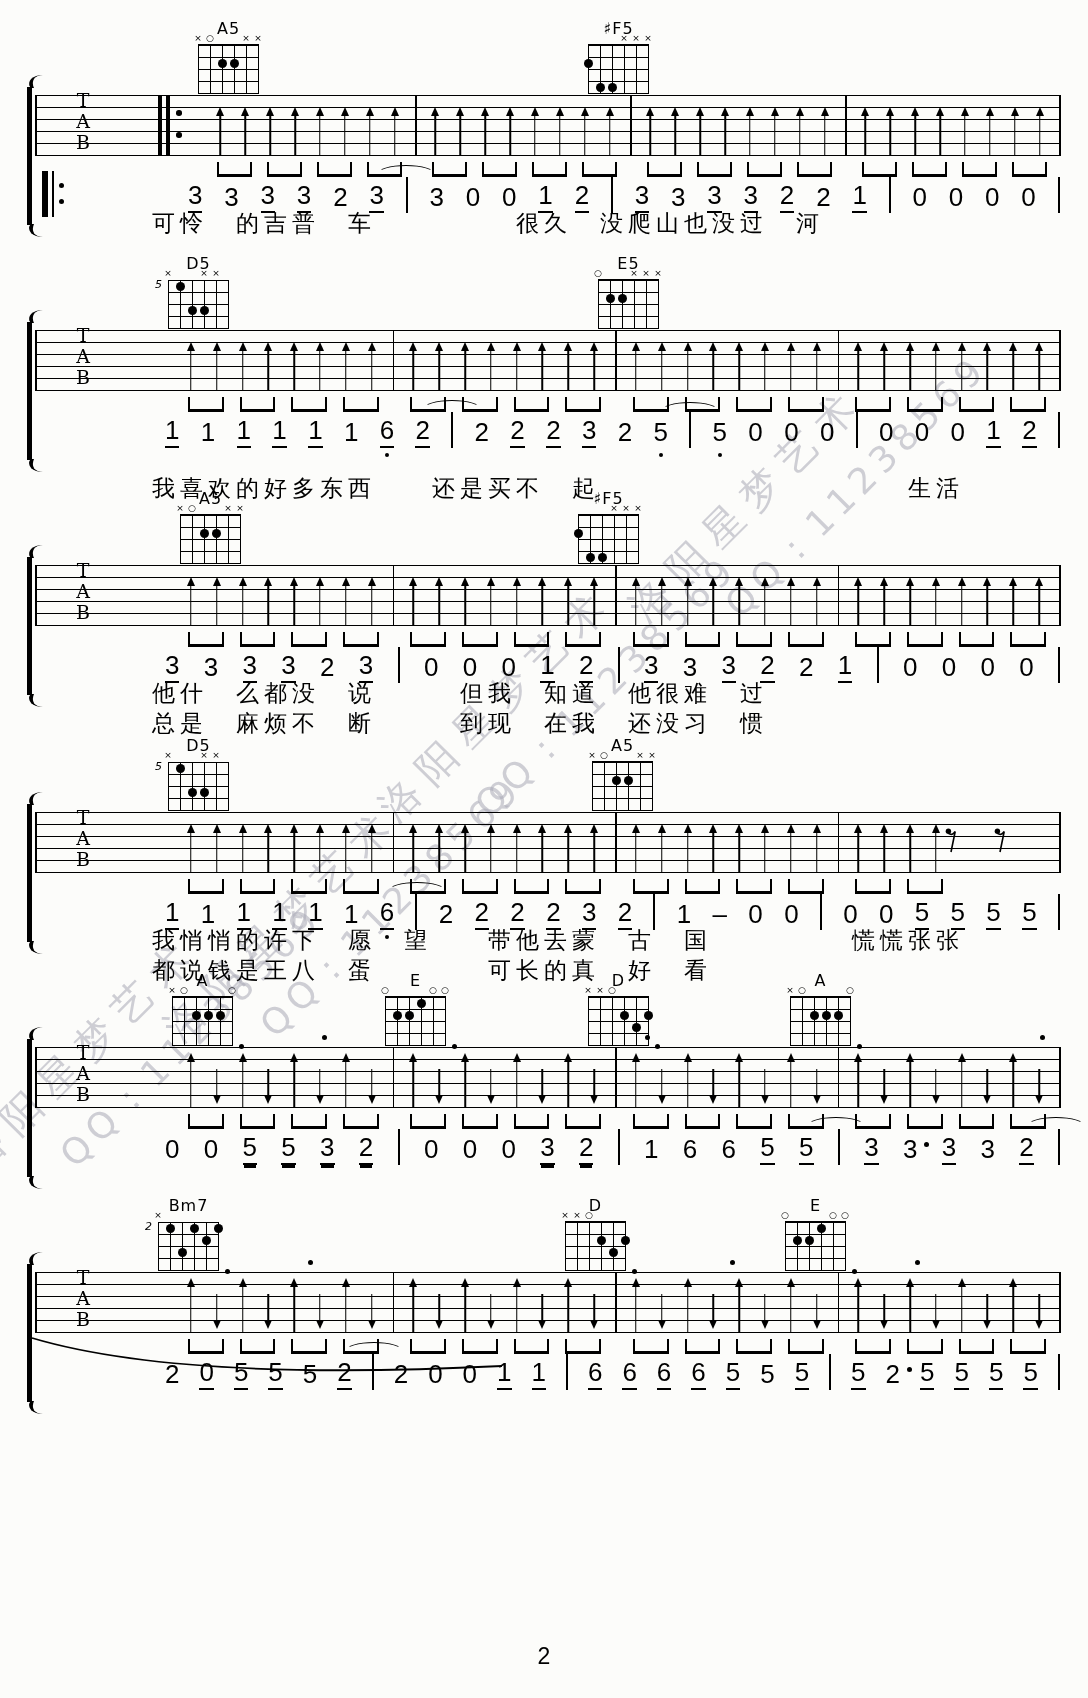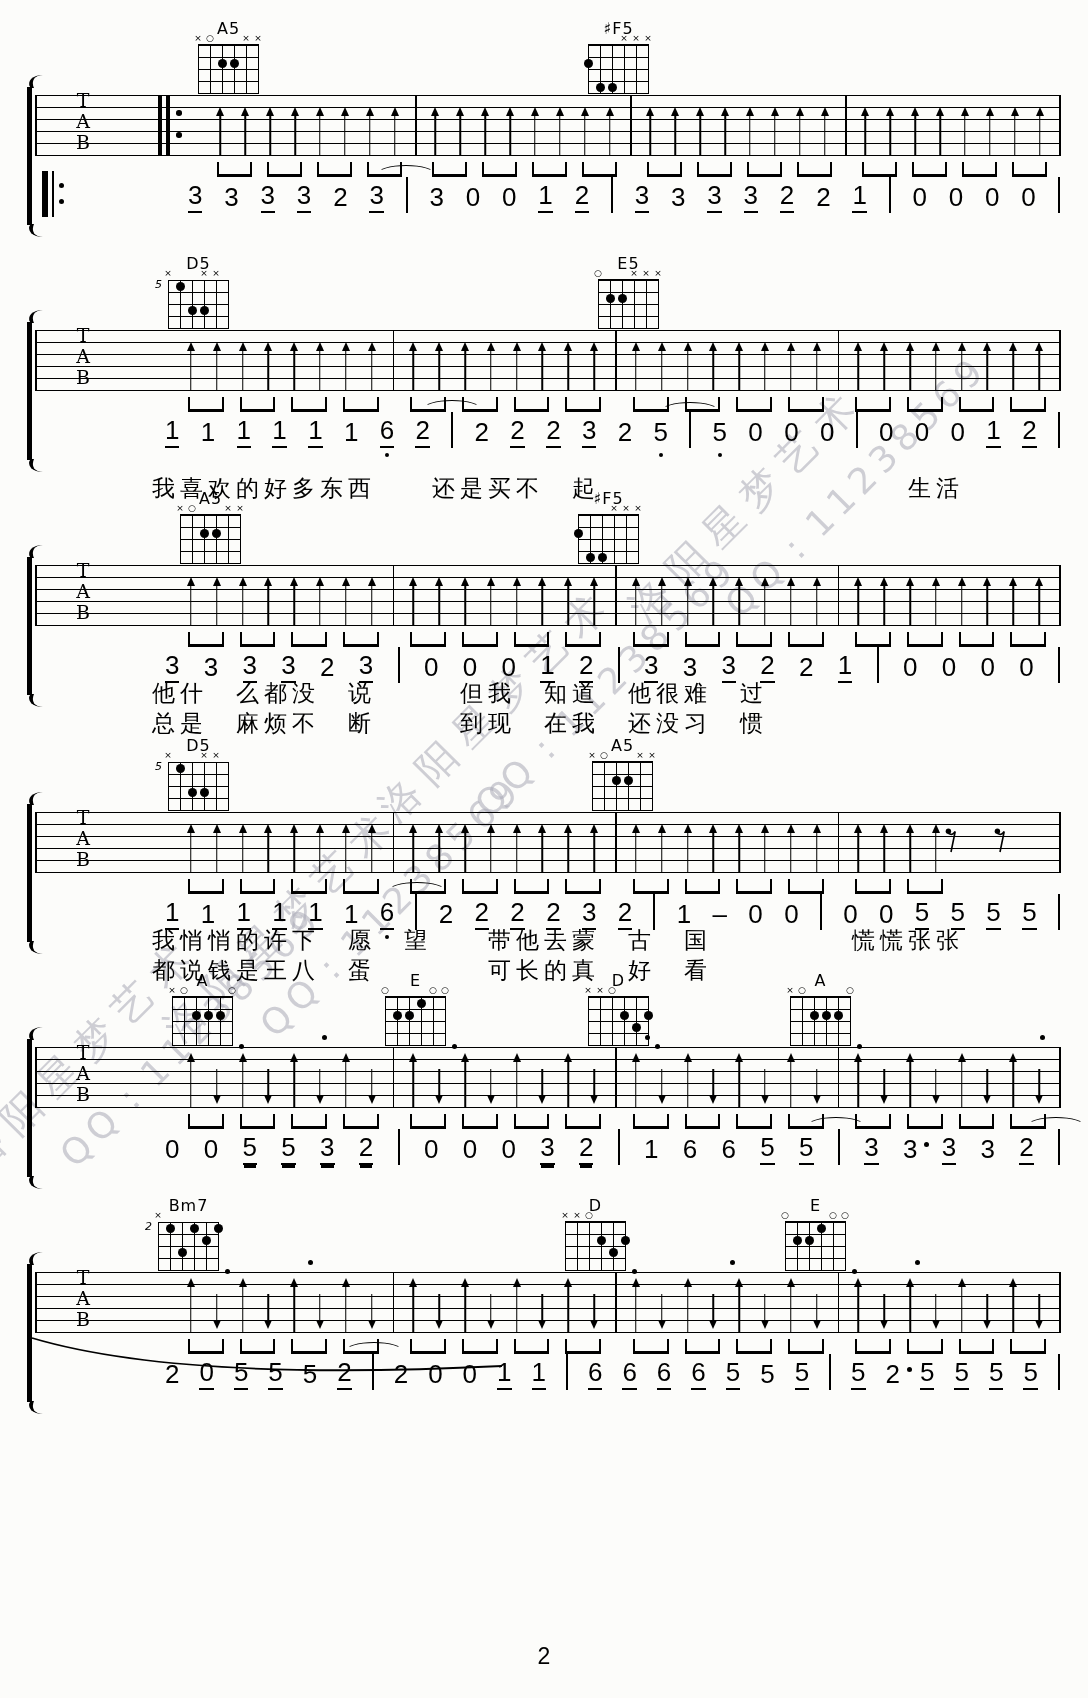--- a/index.html
+++ b/index.html
@@ -302,20 +302,21 @@
           <span class="tok"><span class="tv u1">2</span></span>
           <span class="tok"><span class="tv">2</span></span>
           <span class="tok"><span class="tv u1">1</span></span>
           <span class="nbar"></span>
           <span class="tok"><span class="tv">0</span></span>
           <span class="tok"><span class="tv">0</span></span>
           <span class="tok"><span class="tv">0</span></span>
           <span class="tok"><span class="tv">0</span></span>
           <span class="nbar"></span>
         </div>
+        <div class="lyr l1">可怜　的吉普　车　　　　　很久　没爬山也没过　河</div>
       </div>
       <div class="system" style="top: 258px;">
         <div class="chord" style="left: 168px;">
           <div class="cname">D5</div>
           <div class="cfret">5</div>
           <div class="cgrid">
             <div class="cdot" style="left: 8px; top: 1.5px;"></div>
             <div class="cdot" style="left: 20px; top: 25.5px;"></div>
             <div class="cdot" style="left: 32px; top: 25.5px;"></div>
           </div>

